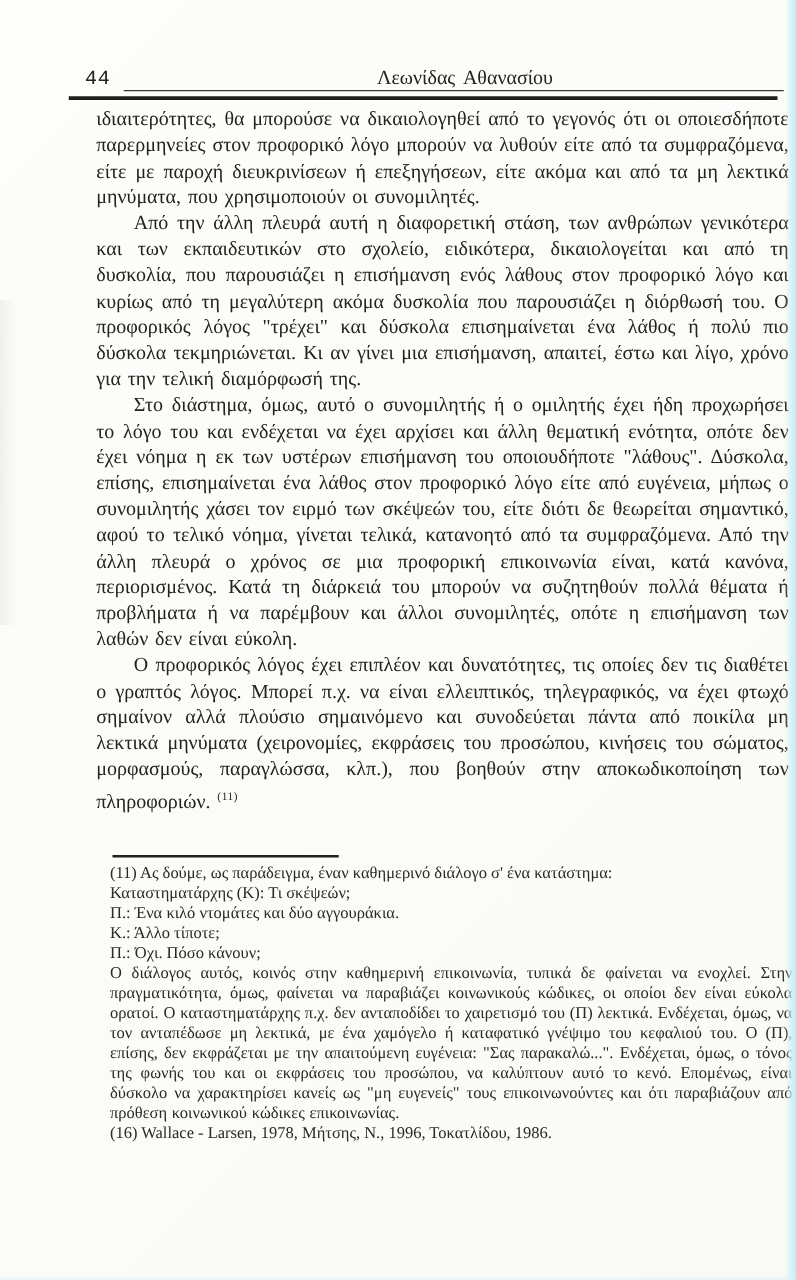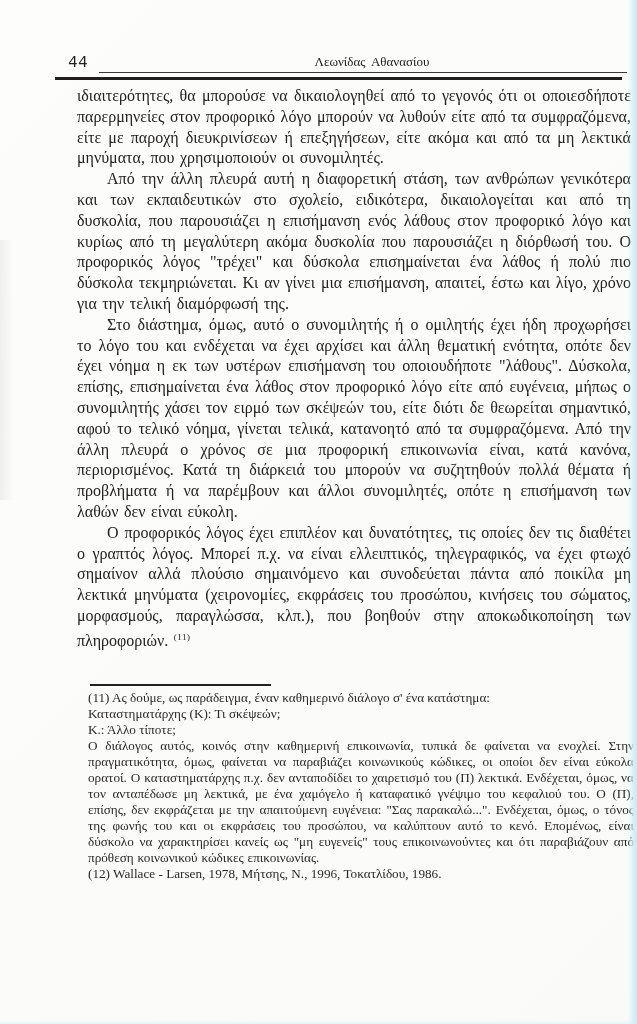--- a/index.html
+++ b/index.html
@@ -27,21 +27,21 @@
     pointer-events: none;
   }
   
   .pagenum {
     position: absolute; left: 68px; top: 54px;
     font-size: 16px; letter-spacing: 0.5px; font-family: Liberation Mono, monospace;
   }
   .running-title {
     position: absolute; left: 372px; top: 54px;
     transform: translateX(-50%);
-    font-size: 13px; white-space: nowrap; word-spacing: 3px;
+    font-size: 16px; white-space: nowrap; word-spacing: 3px;
   }
   .rule-thin {
     position: absolute; left: 99px; top: 72px; width: 528px; height: 1px;
     background: #3a3936;
   }
   .rule-thick {
     position: absolute; left: 55px; top: 77px; width: 567px; height: 3px;
     background: #201f1d;
   }
   
@@ -94,21 +94,23 @@
     <p>Από την άλλη πλευρά αυτή η διαφορετική στάση, των ανθρώπων γενικότερα και των εκπαιδευτικών στο σχολείο, ειδικότερα, δικαιολογείται και από τη δυσκολία, που παρουσιάζει η επισήμανση ενός λάθους στον προφορικό λόγο και κυρίως από τη μεγαλύτερη ακόμα δυσκολία που παρουσιάζει η διόρθωσή του. Ο προφορικός λόγος "τρέχει" και δύσκολα επισημαίνεται ένα λάθος ή πολύ πιο δύσκολα τεκμηριώνεται. Κι αν γίνει μια επισήμανση, απαιτεί, έστω και λίγο, χρόνο για την τελική διαμόρφωσή της.</p>
     <p>Στο διάστημα, όμως, αυτό ο συνομιλητής ή ο ομιλητής έχει ήδη προχωρήσει το λόγο του και ενδέχεται να έχει αρχίσει και άλλη θεματική ενότητα, οπότε δεν έχει νόημα η εκ των υστέρων επισήμανση του οποιουδήποτε "λάθους". Δύσκολα, επίσης, επισημαίνεται ένα λάθος στον προφορικό λόγο είτε από ευγένεια, μήπως ο συνομιλητής χάσει τον ειρμό των σκέψεών του, είτε διότι δε θεωρείται σημαντικό, αφού το τελικό νόημα, γίνεται τελικά, κατανοητό από τα συμφραζόμενα. Από την άλλη πλευρά ο χρόνος σε μια προφορική επικοινωνία είναι, κατά κανόνα, περιορισμένος. Κατά τη διάρκειά του μπορούν να συζητηθούν πολλά θέματα ή προβλήματα ή να παρέμβουν και άλλοι συνομιλητές, οπότε η επισήμανση των λαθών δεν είναι εύκολη.</p>
     <p><span>Ο προφορικός λόγος έχει επιπλέον και δυνατότητες, τις οποίες δεν τις διαθέτει ο γραπτός λόγος. Μπορεί π.χ. να είναι ελλειπτικός, τηλεγραφικός, να έχει φτωχό σημαίνον αλλά πλούσιο σημαινόμενο και συνοδεύεται πάντα από ποικίλα μη λεκτικά μηνύματα (χειρονομίες, εκφράσεις του προσώπου, κινήσεις του σώματος, μορφασμούς, παραγλώσσα, κλπ.), που βοηθούν στην αποκωδικοποίηση των πληροφοριών.</span> <span class="fn-marker">(11)</span></p>
   </main>
 
   <div class="fn-rule"></div>
 
   <section class="footnotes">
     <div class="fn-line">(11) Ας δούμε, ως παράδειγμα, έναν καθημερινό διάλογο σ' ένα κατάστημα:</div>
     <div class="fn-line">Καταστηματάρχης (Κ): Τι σκέψεών;</div>
+    <div class="fn-line">Π.: Ένα κιλό ντομάτες και δύο αγγουράκια.</div>
     <div class="fn-line">Κ.: Άλλο τίποτε;</div>
+    <div class="fn-line">Π.: Όχι. Πόσο κάνουν;</div>
     <div class="fn-line fn-block">Ο διάλογος αυτός, κοινός στην καθημερινή επικοινωνία, τυπικά δε φαίνεται να ενοχλεί. Στην πραγματικότητα, όμως, φαίνεται να παραβιάζει κοινωνικούς κώδικες, οι οποίοι δεν είναι εύκολα ορατοί. Ο καταστηματάρχης π.χ. δεν ανταποδίδει το χαιρετισμό του (Π) λεκτικά. Ενδέχεται, όμως, να τον ανταπέδωσε μη λεκτικά, με ένα χαμόγελο ή καταφατικό γνέψιμο του κεφαλιού του. Ο (Π), επίσης, δεν εκφράζεται με την απαιτούμενη ευγένεια: "Σας παρακαλώ...". Ενδέχεται, όμως, ο τόνος της φωνής του και οι εκφράσεις του προσώπου, να καλύπτουν αυτό το κενό. Επομένως, είναι δύσκολο να χαρακτηρίσει κανείς ως "μη ευγενείς" τους επικοινωνούντες και ότι παραβιάζουν από πρόθεση κοινωνικού κώδικες επικοινωνίας.</div>
-    <div class="fn-line">(12) Wallace - Larsen, 1978, Μήτσης, Ν., 1996, Τοκατλίδου, 1986.</div>
+    <div class="fn-line">(16) Wallace - Larsen, 1978, Μήτσης, Ν., 1996, Τοκατλίδου, 1986.</div>
   </section>
 
   <div class="edge-right"></div>
   <div class="edge-bottom"></div>
 
 </div>
 
 </body></html>

